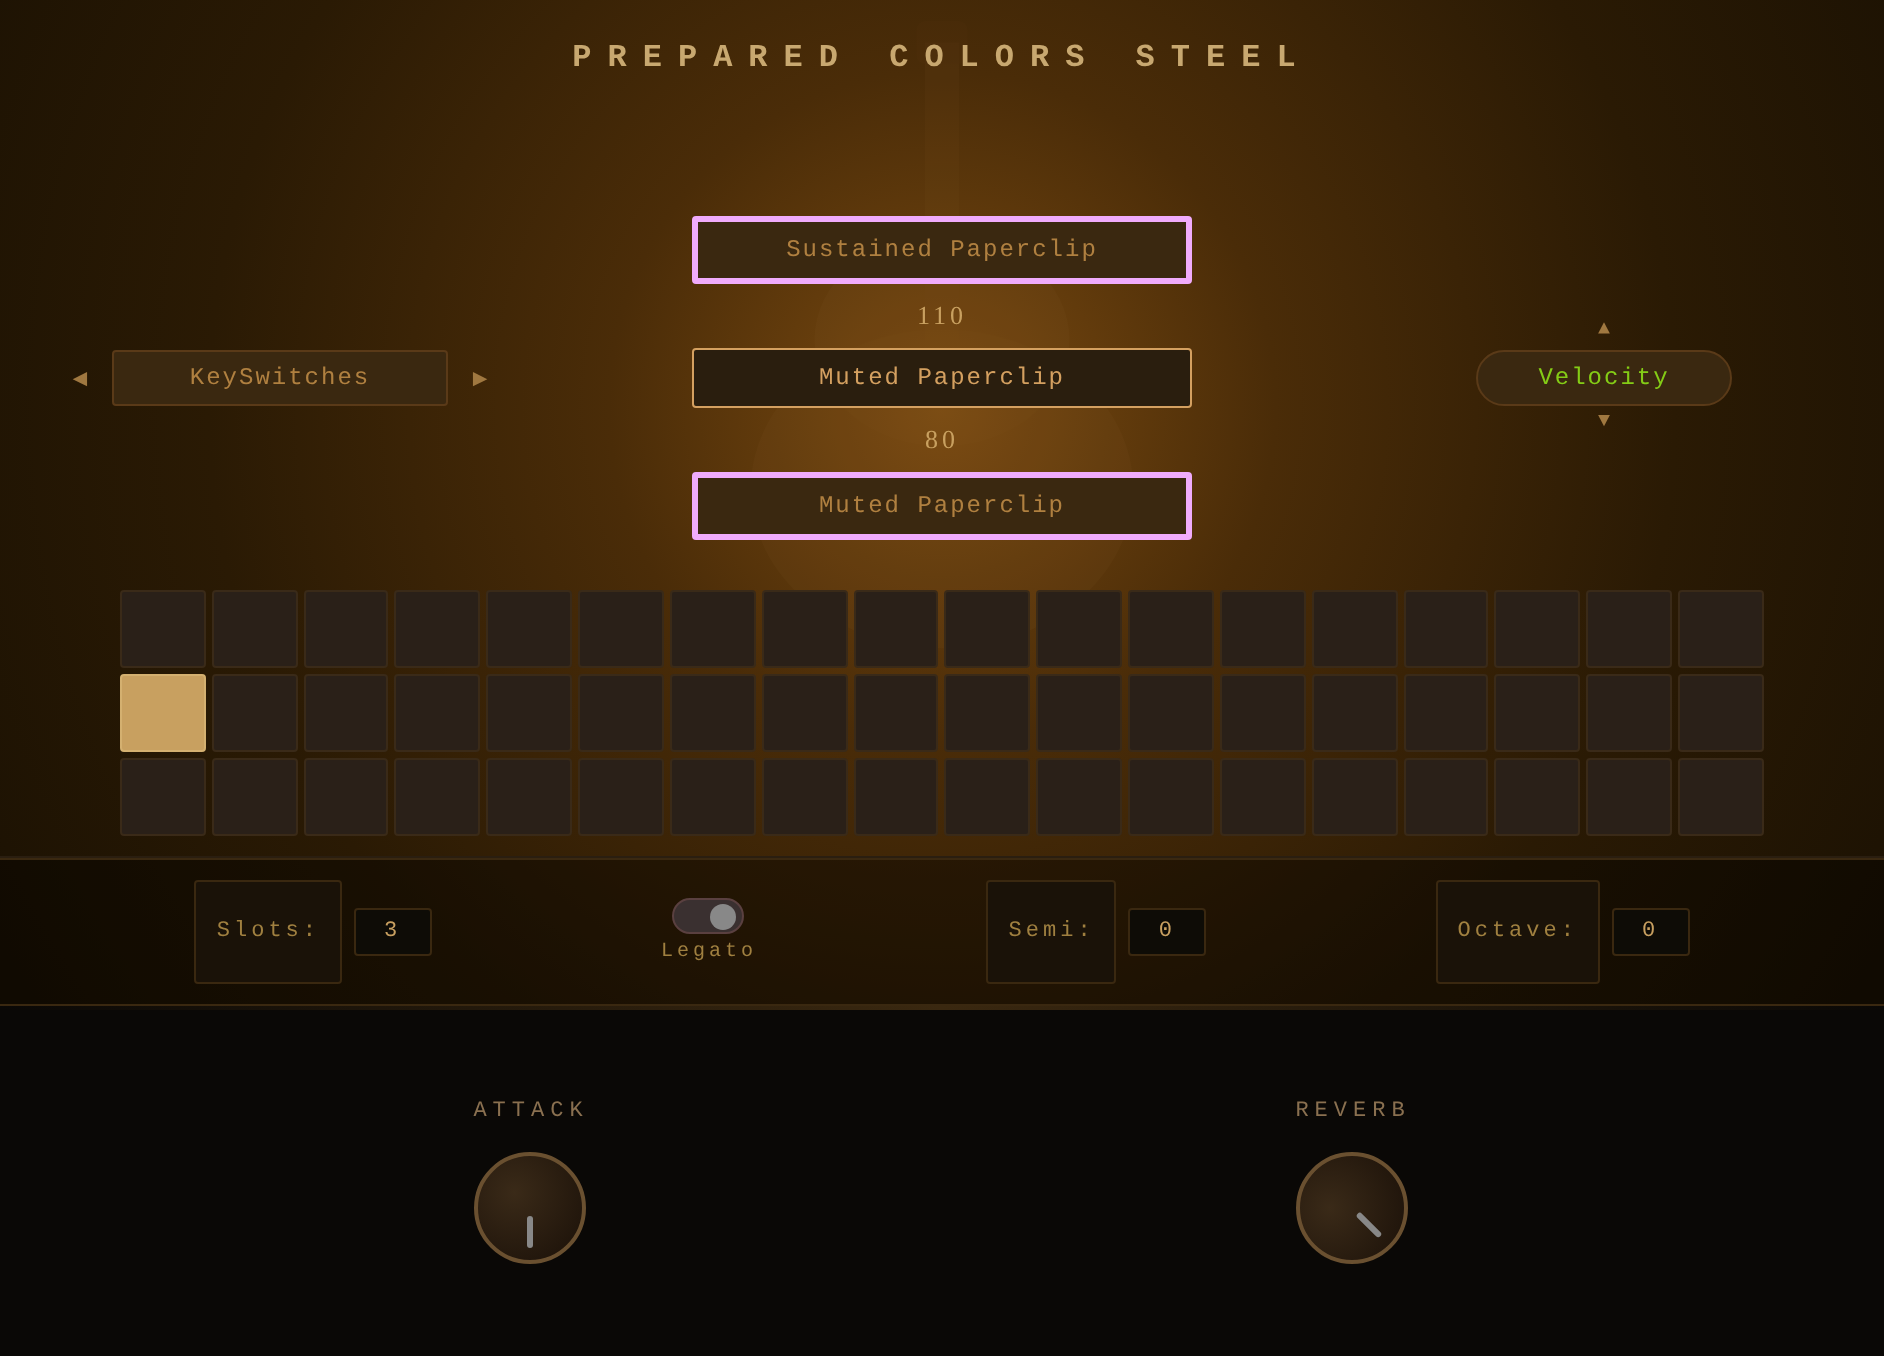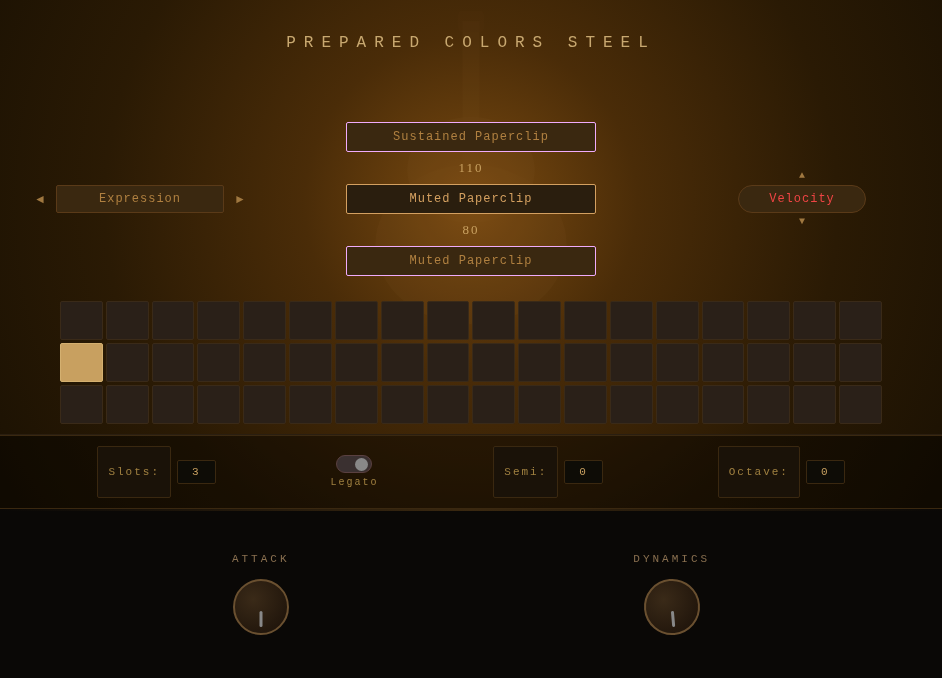--- a/index.html
+++ b/index.html
@@ -46,25 +46,25 @@
       top: 0; left: 0;
       width: 100%; height: 100%;
       z-index: 2;
       display: flex;
       flex-direction: column;
     }
 
     
     .title-bar {
       text-align: center;
-      padding: 34px 0 10px;
+      padding: 20px 0 10px;
       letter-spacing: 8px;
       font-size: 16px;
       color: #c8a870;
-      font-weight: 400;
+      font-weight: 700;
       text-transform: uppercase;
     }
 
     
     .middle-section {
       display: flex;
       align-items: center;
       justify-content: center;
       padding: 10px 30px;
       gap: 0;
@@ -106,21 +106,21 @@
     .center-dropdown {
       flex: 1;
       display: flex;
       flex-direction: column;
       align-items: center;
       gap: 6px;
     }
 
     .dropdown-item {
       background: #3a2810;
-      border: 1px solid #f0abfc;
+      border: 3px solid #f0abfc;
       color: #b08040;
       padding: 7px 0;
       font-size: 12px;
       letter-spacing: 1px;
       width: 250px;
       text-align: center;
       border-radius: 2px;
       cursor: pointer;
     }
 
@@ -149,21 +149,21 @@
 
     .velocity-arrow-up {
       color: #a07840;
       font-size: 10px;
       line-height: 1;
     }
 
     .velocity-label {
       background: #3a2810;
       border: 1px solid #5a3a18;
-      color: #ef4444;
+      color: #84cc16;
       padding: 6px 30px;
       font-size: 12px;
       letter-spacing: 1px;
       border-radius: 14px;
     }
 
     .velocity-arrow-down {
       color: #a07840;
       font-size: 10px;
       line-height: 1;
@@ -342,21 +342,21 @@
   </svg>
 
   <div class="content">
 
     <div class="title-bar">PREPARED COLORS STEEL</div>
 
     <div class="middle-section">
 
       <div class="left-nav">
         <button class="nav-arrow">◄</button>
-        <div class="nav-label">Expression</div>
+        <div class="nav-label">KeySwitches</div>
         <button class="nav-arrow">►</button>
       </div>
 
       <div class="center-dropdown">
         <div class="dropdown-item">Sustained Paperclip</div>
         <div class="dropdown-value">110</div>
         <div class="dropdown-item selected">Muted Paperclip</div>
         <div class="dropdown-value">80</div>
         <div class="dropdown-item">Muted Paperclip</div>
       </div>
@@ -455,18 +455,18 @@
     </div>
 
     <div class="bottom-separator"></div>
 
     <div class="knobs-section" id="knobs-section">
     <div class="knob-group">
           <div class="knob-label">Attack</div>
           <div class="knob" style="transform: rotate(0deg);"></div>
         </div>
         <div class="knob-group">
-          <div class="knob-label">Dynamics</div>
-          <div class="knob" style="transform: rotate(-5deg);"></div>
+          <div class="knob-label">Reverb</div>
+          <div class="knob" style="transform: rotate(-45deg);"></div>
         </div>
       </div>
   </div>
 </div>
 
 </body></html>

